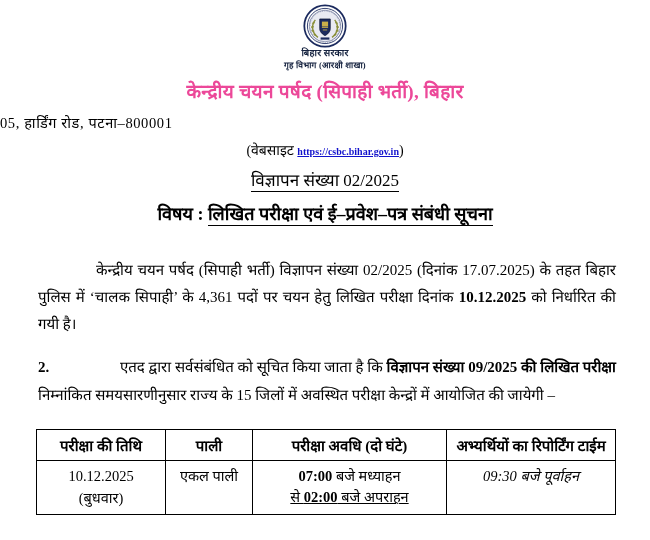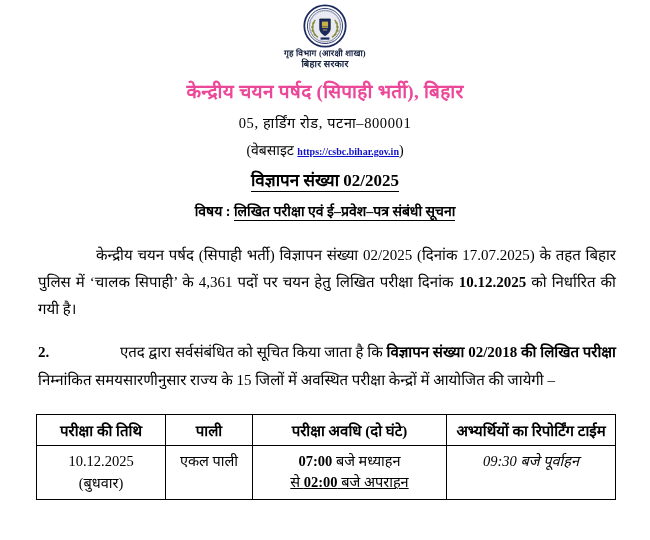--- a/index.html
+++ b/index.html
@@ -55,64 +55,64 @@
   .main-title {
     text-align: center;
     font-size: 19px;
     font-weight: bold;
     margin-top: 7px;
     letter-spacing: 0.3px;
     color: #ec4899;
   }
 
   .address {
-    text-align: center;
+    text-align: left;
     font-size: 14.5px;
     margin-top: 8px;
     letter-spacing: 0.6px;
   }
 
   .website-line {
     text-align: center;
     font-size: 14px;
     margin-top: 8px;
   }
   .website-link {
     color: #1111cc;
     text-decoration: underline;
     font-weight: bold;
     font-size: 10px;
   }
 
   .advt-no {
     text-align: center;
     font-size: 17px;
-    font-weight: bold;
+    font-weight: normal;
     margin-top: 9px;
   }
   .advt-no .u {
     border-bottom: 1.6px solid #000;
     padding-bottom: 1px;
   }
 
   .subject {
     text-align: center;
-    font-size: 14px;
+    font-size: 18px;
     font-weight: bold;
     margin-top: 10px;
   }
   .subject .lbl { }
   .subject .u {
     border-bottom: 1.6px solid #000;
     padding-bottom: 1px;
   }
 
   
   .body-block {
-    margin-top: 22px;
+    margin-top: 32px;
     padding: 0 34px 0 38px;
   }
   p.para {
     margin: 0;
     text-align: justify;
     text-justify: inter-word;
     font-size: 15px;
     line-height: 1.82;
     text-indent: 58px;
   }
@@ -196,22 +196,22 @@
       <path d="M43 53 H57" stroke="#c9ae4a" stroke-width="2.4"></path>
       <path d="M45 59 H55" stroke="#c9ae4a" stroke-width="2"></path>
 
       <rect x="40" y="76" width="20" height="5" fill="#1b2a5e"></rect>
 
       <path d="M16 50 A34 34 0 0 1 84 50" fill="none" stroke="#1b2a5e" stroke-width="0.8" stroke-dasharray="2 2.2"></path>
       <path d="M18 56 A32 32 0 0 0 82 56" fill="none" stroke="#1b2a5e" stroke-width="0.8" stroke-dasharray="2 2.2"></path>
     </svg>
   </div>
 
+  <div class="org-line">बिहार सरकार</div>
   <div class="org-line second">गृह विभाग (आरक्षी शाखा)</div>
-  <div class="org-line">बिहार सरकार</div>
 
   <div class="main-title">केन्द्रीय चयन पर्षद (सिपाही भर्ती), बिहार</div>
 
   <div class="address">05,  हार्डिंग रोड,    पटना–800001</div>
 
   <div class="website-line">
     <span>(वेबसाइट</span>
     <a class="website-link" href="#">https://csbc.bihar.gov.in</a><span>)</span>
   </div>
 
@@ -220,21 +220,21 @@
   </div>
 
   <div class="subject">
     <span class="lbl">विषय :</span>
     <span class="u">लिखित परीक्षा एवं ई–प्रवेश–पत्र संबंधी सूचना</span>
   </div>
 
   <div class="body-block">
     <p class="para"><span>केन्द्रीय चयन पर्षद (सिपाही भर्ती) विज्ञापन संख्या 02/2025 (दिनांक 17.07.2025) के तहत बिहार पुलिस में ‘चालक सिपाही’ के 4,361 पदों पर चयन हेतु लिखित परीक्षा दिनांक </span><span class="b">10.12.2025</span><span> को निर्धारित की गयी है।</span></p>
 
-    <p class="para second"><span class="num-marker">2.</span><span>एतद द्वारा सर्वसंबंधित को सूचित किया जाता है कि </span><span class="b">विज्ञापन संख्या 02/2018 की लिखित परीक्षा</span><span> निम्नांकित समयसारणीनुसार  राज्य के 15 जिलों में अवस्थित परीक्षा केन्द्रों में आयोजित की जायेगी –</span></p>
+    <p class="para second"><span class="num-marker">2.</span><span>एतद द्वारा सर्वसंबंधित को सूचित किया जाता है कि </span><span class="b">विज्ञापन संख्या 09/2025 की लिखित परीक्षा</span><span> निम्नांकित समयसारणीनुसार  राज्य के 15 जिलों में अवस्थित परीक्षा केन्द्रों में आयोजित की जायेगी –</span></p>
   </div>
 
   <div class="table-wrap">
     <table class="sched">
       <thead>
         <tr>
           <th class="col-date">परीक्षा की तिथि</th>
           <th class="col-shift">पाली</th>
           <th class="col-dur">परीक्षा अवधि (दो घंटे)</th>
           <th class="col-report">अभ्यर्थियों का रिपोर्टिंग टाईम</th>

